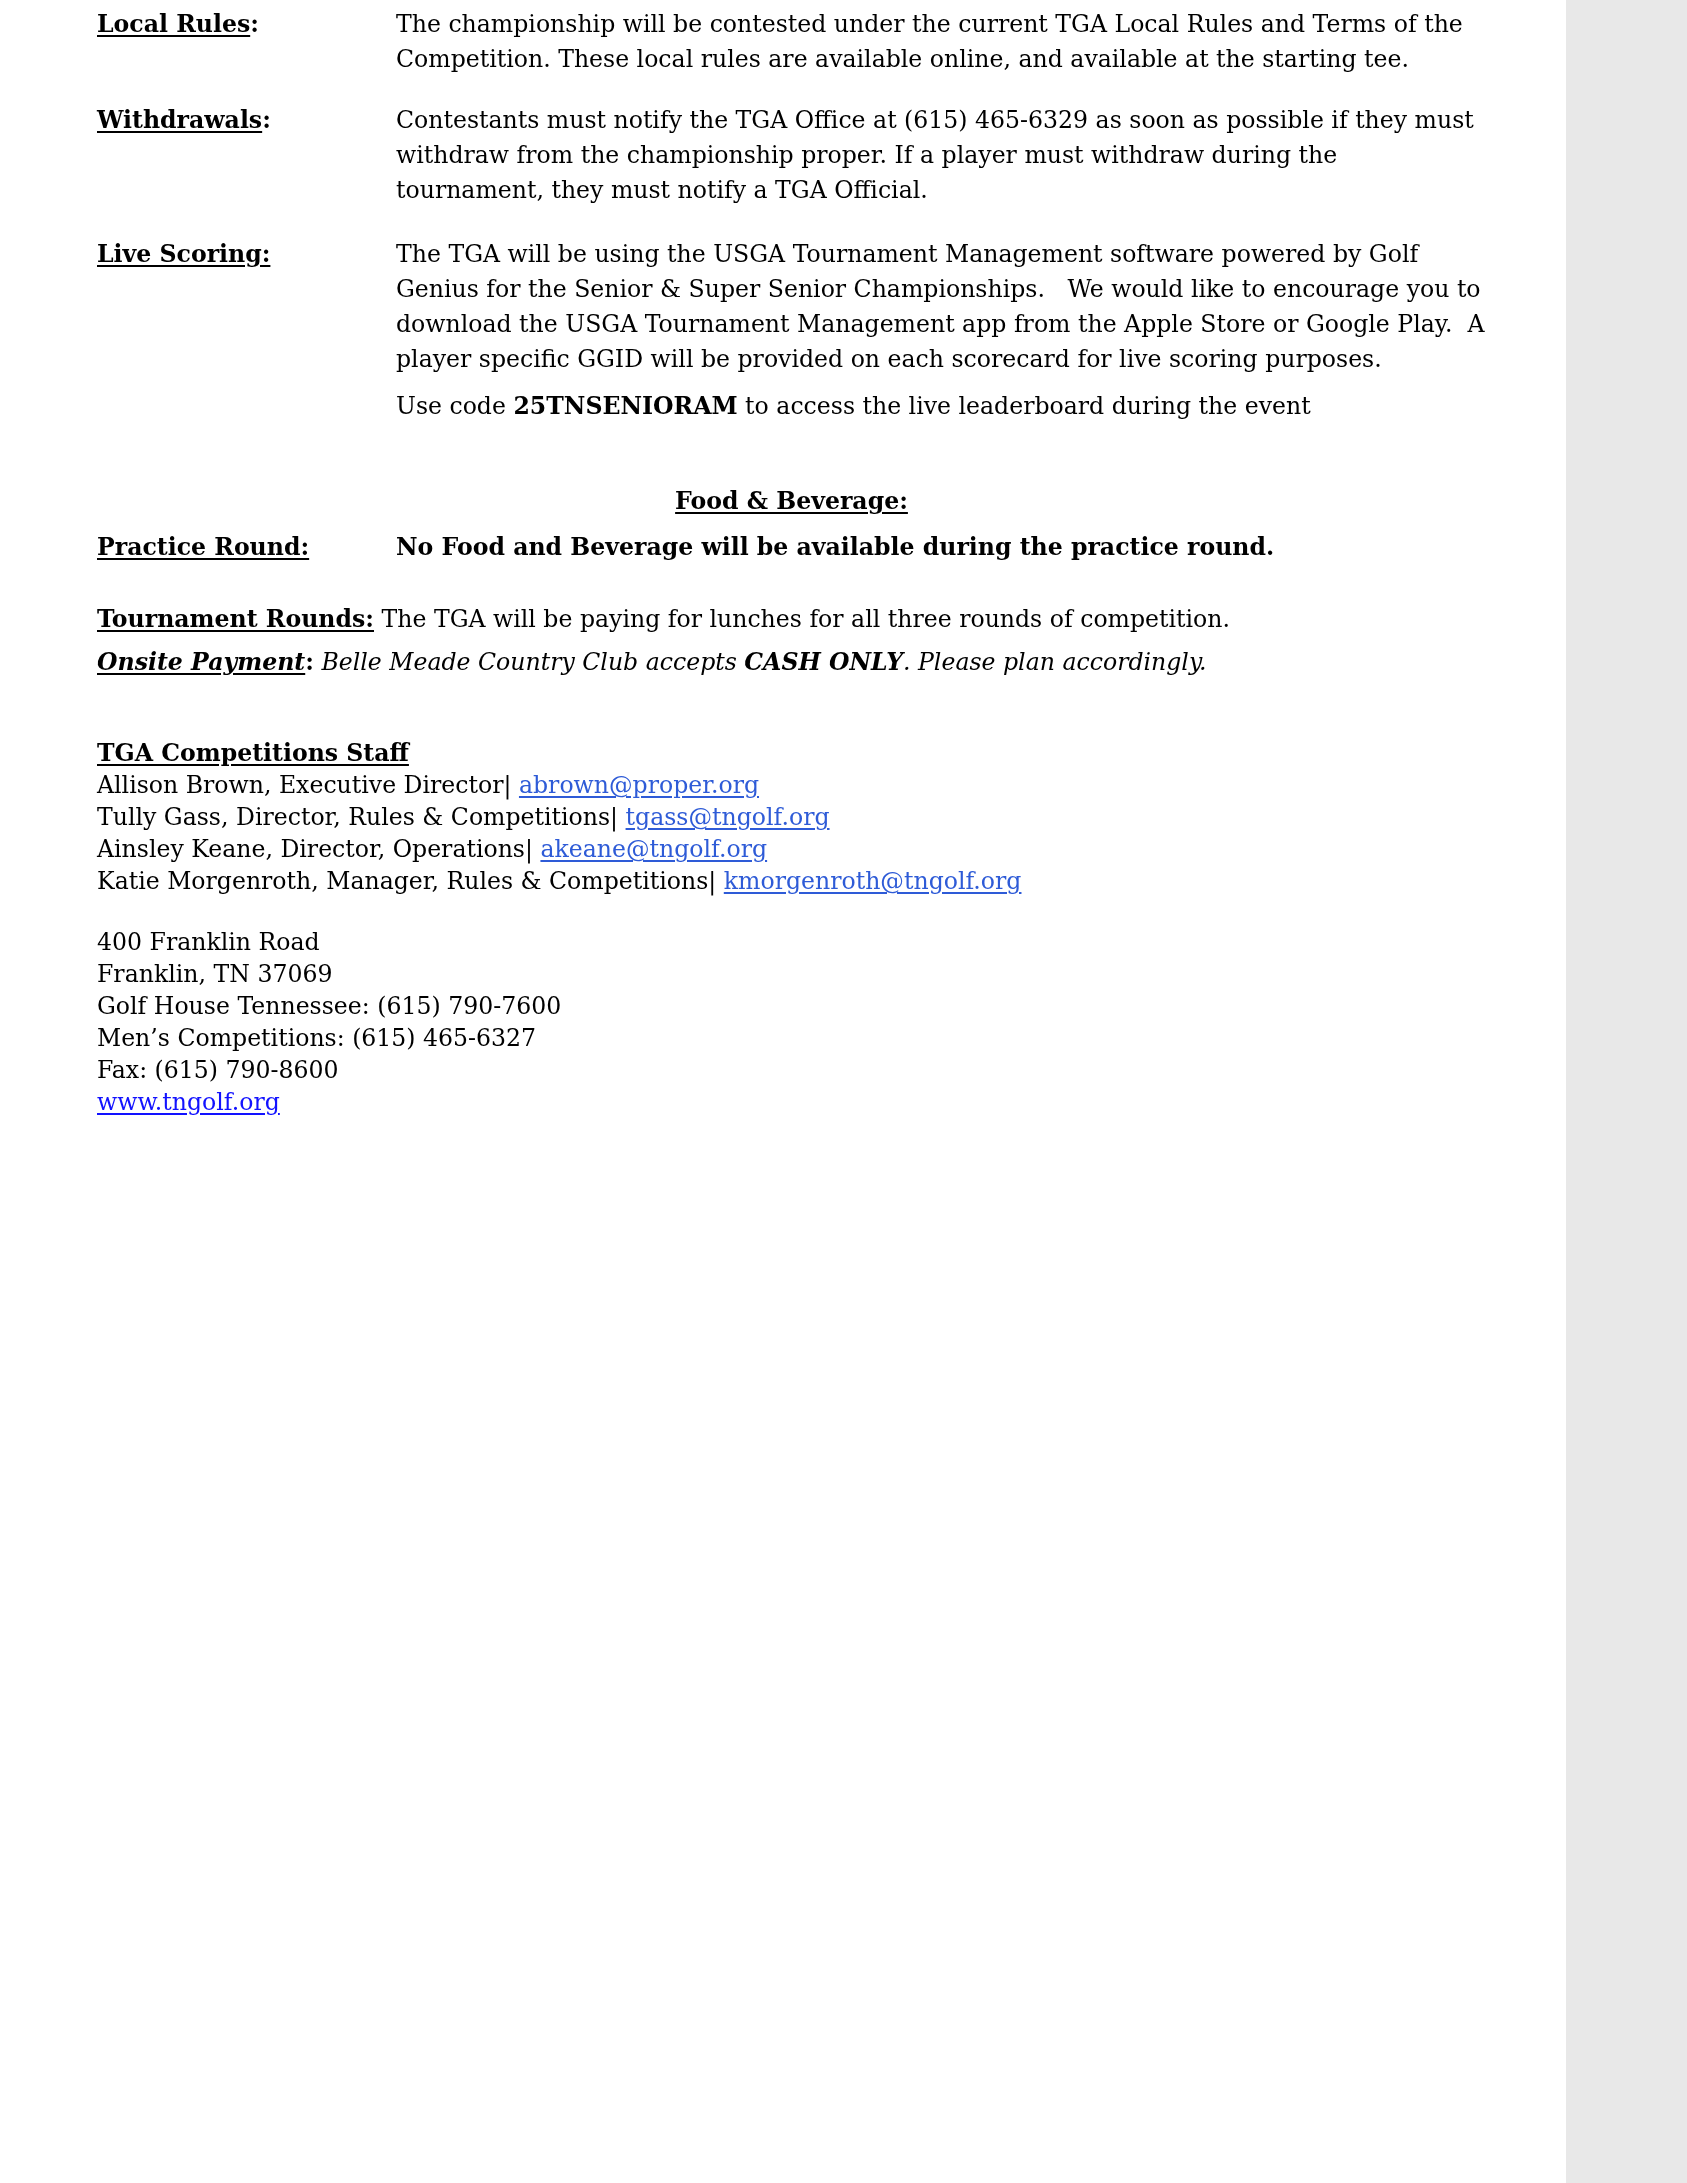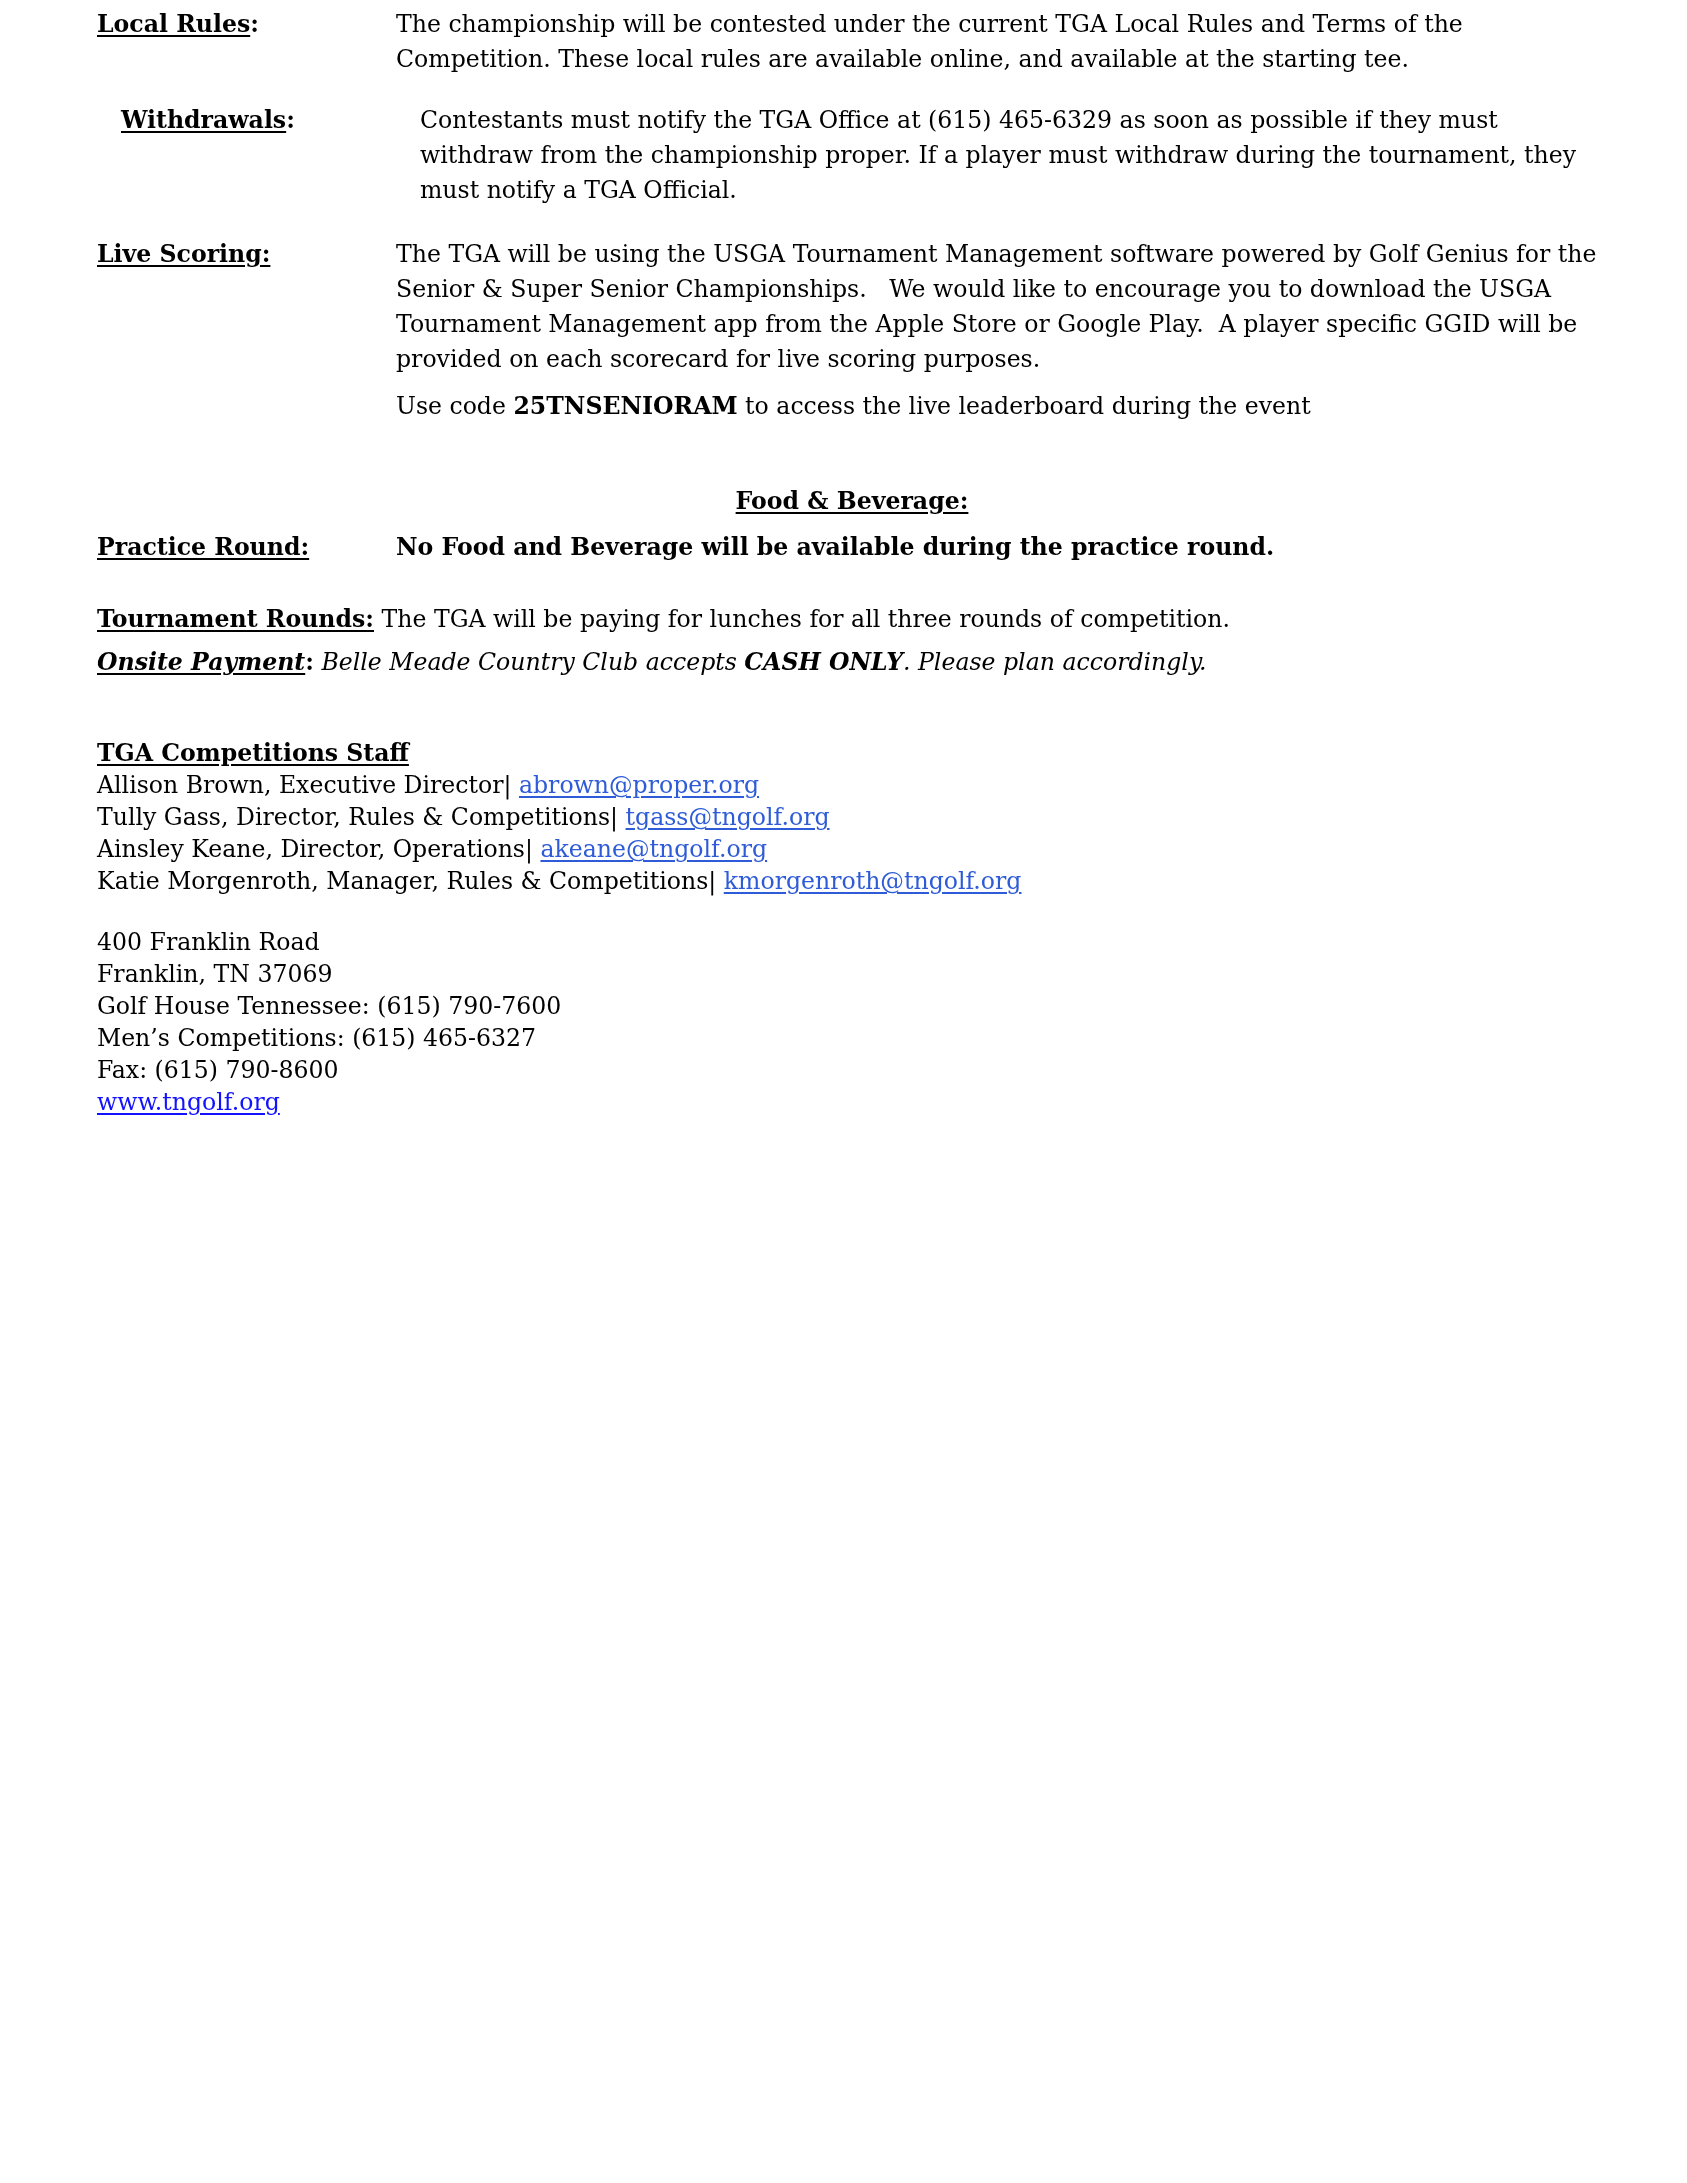--- a/index.html
+++ b/index.html
@@ -1,40 +1,40 @@
 <!DOCTYPE html>
 <html style="--text: #000000; --bg: #FFFFFF; --email-link: #2E5BD7; --web-link: #1212FF;font-size:13.5px"><head>
 <meta charset="utf-8">
 <title>Document</title>
 <style>
   html,body{margin:0;padding:0;background:#e8e8e8;}
   .page{
     position:relative;
-    width:1687px;height:2183px;
+    width:1566px;height:2183px;
     background:var(--bg,#ffffff);
     color:var(--text,#000000);
     font-family:"DejaVu Serif","Liberation Serif",serif;
     font-size:23.6px;line-height:35px;
     box-sizing:border-box;
     padding:6.7px 80px 0 97px;
     overflow:hidden;
   }
   .row{display:flex;}
   .label-col{width:299px;flex:0 0 299px;}
   .body-col{flex:1 1 auto;}
   .pre{white-space:pre-wrap;}
   .b{font-weight:bold;}
   .i{font-style:italic;}
   .u{text-decoration:underline;text-decoration-thickness:2.1px;text-underline-offset:3.4px;}
   .lbl{font-weight:bold;}
   .center{text-align:center;}
   .link{color:var(--email-link,#2E5BD7);text-decoration:underline;text-decoration-thickness:1.7px;text-underline-offset:3.4px;cursor:pointer;}
   .weblink{color:var(--web-link,#1212FF);}
   
-  .sec-withdrawals{margin-top:26px;margin-left:24px;}
+  .sec-withdrawals{margin-top:26px;}
   .sec-live{margin-top:29.5px;}
   .code-line{margin-top:12px;}
   .fb-heading{margin-top:60px;}
   .sec-practice{margin-top:11px;}
   .sec-tournament{margin-top:37px;}
   .sec-onsite{margin-top:8px;}
   .cash-notice{margin-top:26px;}
   .staff-block{margin-top:57px;line-height:32px;}
   .assoc-block{margin-top:29px;line-height:32px;}
 </style>

